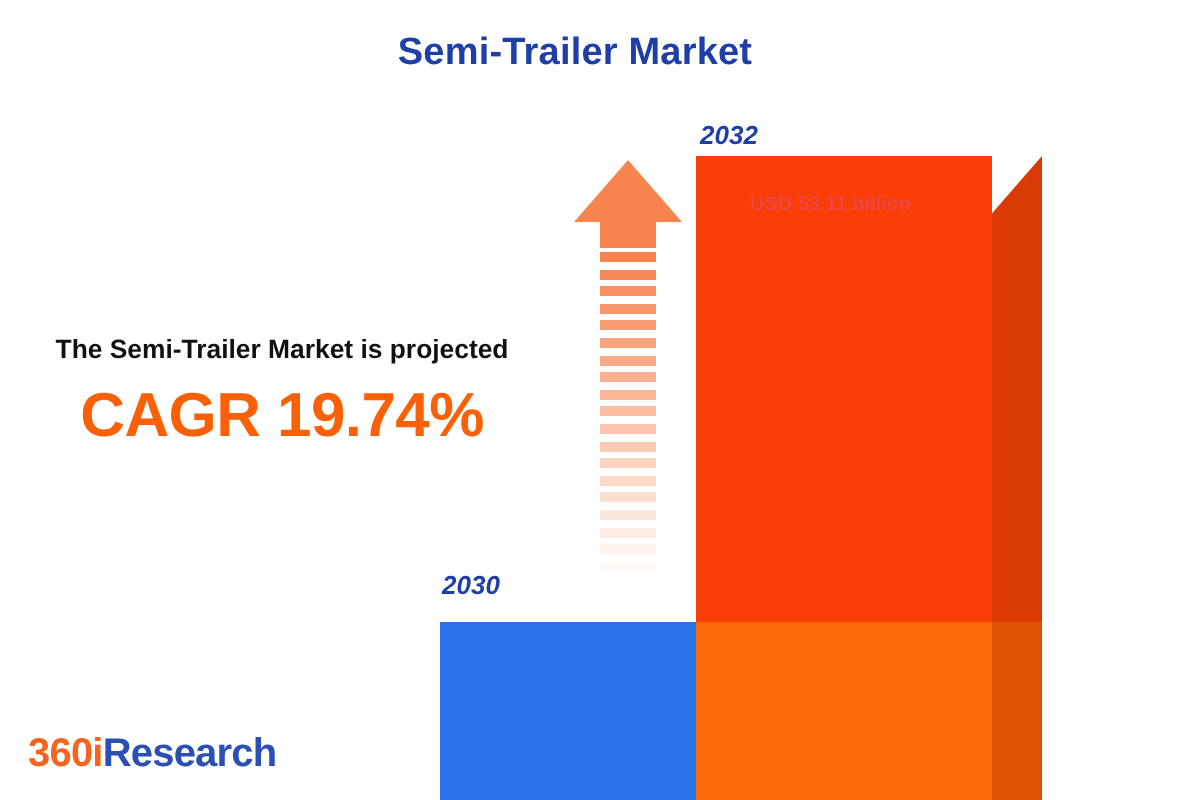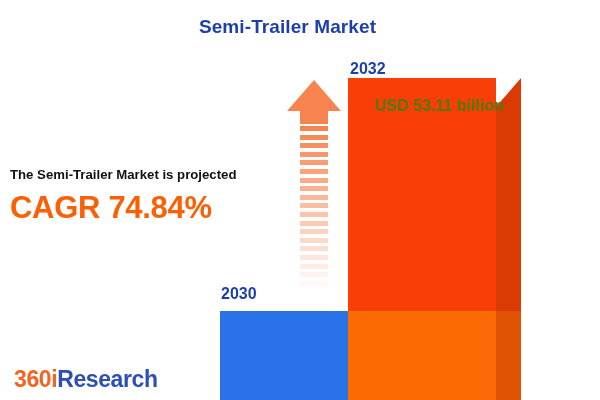--- a/index.html
+++ b/index.html
@@ -33,21 +33,21 @@
     color: #1F3FA8;
     letter-spacing: 0.1px;
   }
 
   
   #cagr-block {
     position: absolute;
     left: 10px;
     top: 165px;
     width: 262px;
-    text-align: left;
+    text-align: center;
   }
   .cagr-lead-line {
     font-size: 13.2px;
     font-weight: bold;
     color: #111111;
     line-height: 19px;
     white-space: nowrap;
   }
   #cagr-value {
     margin-top: 6px;
@@ -56,21 +56,21 @@
     color: #FA6005;
     line-height: 36px;
     letter-spacing: -0.3px;
   }
 
   
   #logo {
     position: absolute;
     left: 14px;
     top: 366px;
-    font-size: 23px;
+    font-size: 20px;
     font-weight: bold;
     letter-spacing: -0.4px;
   }
   #logo .logo-orange { color: #F4641E; }
   #logo .logo-blue   { color: #2B4FB5; }
 
   
   #growth-arrow {
     position: absolute;
     left: 287px;
@@ -112,30 +112,31 @@
 
   
   .bar-front {
     position: absolute;
   }
   .bar-side {
     position: absolute;
   }
   .bar-value {
     position: absolute;
-    color: #4d7c0f;
-    font-size: 16px;
+    color: #ef4444;
+    font-size: 10px;
     font-weight: bold;
     white-space: nowrap;
   }
   .bar-year {
     position: absolute;
     color: #1F3FA8;
-    font-size: 16px;
-    font-weight: bold;
+    font-size: 13px;
+    font-weight: bold;
+    font-style: italic;
   }
 
   
   #bar-2024-side {
     left: 368px;
     top: 330px;
     width: 27px;
     height: 70px;
     background: #07339A;
   }
@@ -202,21 +203,21 @@
 </style>
 </head>
 <body>
 
 <div id="canvas">
 
   <div id="chart-title">Semi-Trailer Market</div>
 
   <div id="cagr-block">
     <div class="cagr-lead-line">The Semi-Trailer Market is projected</div>
-    <div id="cagr-value">CAGR 74.84%</div>
+    <div id="cagr-value">CAGR 19.74%</div>
   </div>
 
   <div id="growth-arrow">
     <div id="arrow-head"></div>
     <div id="arrow-neck"></div>
     <div id="arrow-shaft">
         <div class="arrow-stripe" style="opacity: 1; background: rgb(247, 131, 79);"></div>
         <div class="arrow-stripe" style="opacity: 0.947; background: rgb(247, 131, 79);"></div>
         <div class="arrow-stripe" style="opacity: 0.894; background: rgb(247, 131, 79);"></div>
         <div class="arrow-stripe" style="opacity: 0.84; background: rgb(247, 131, 79);"></div>

